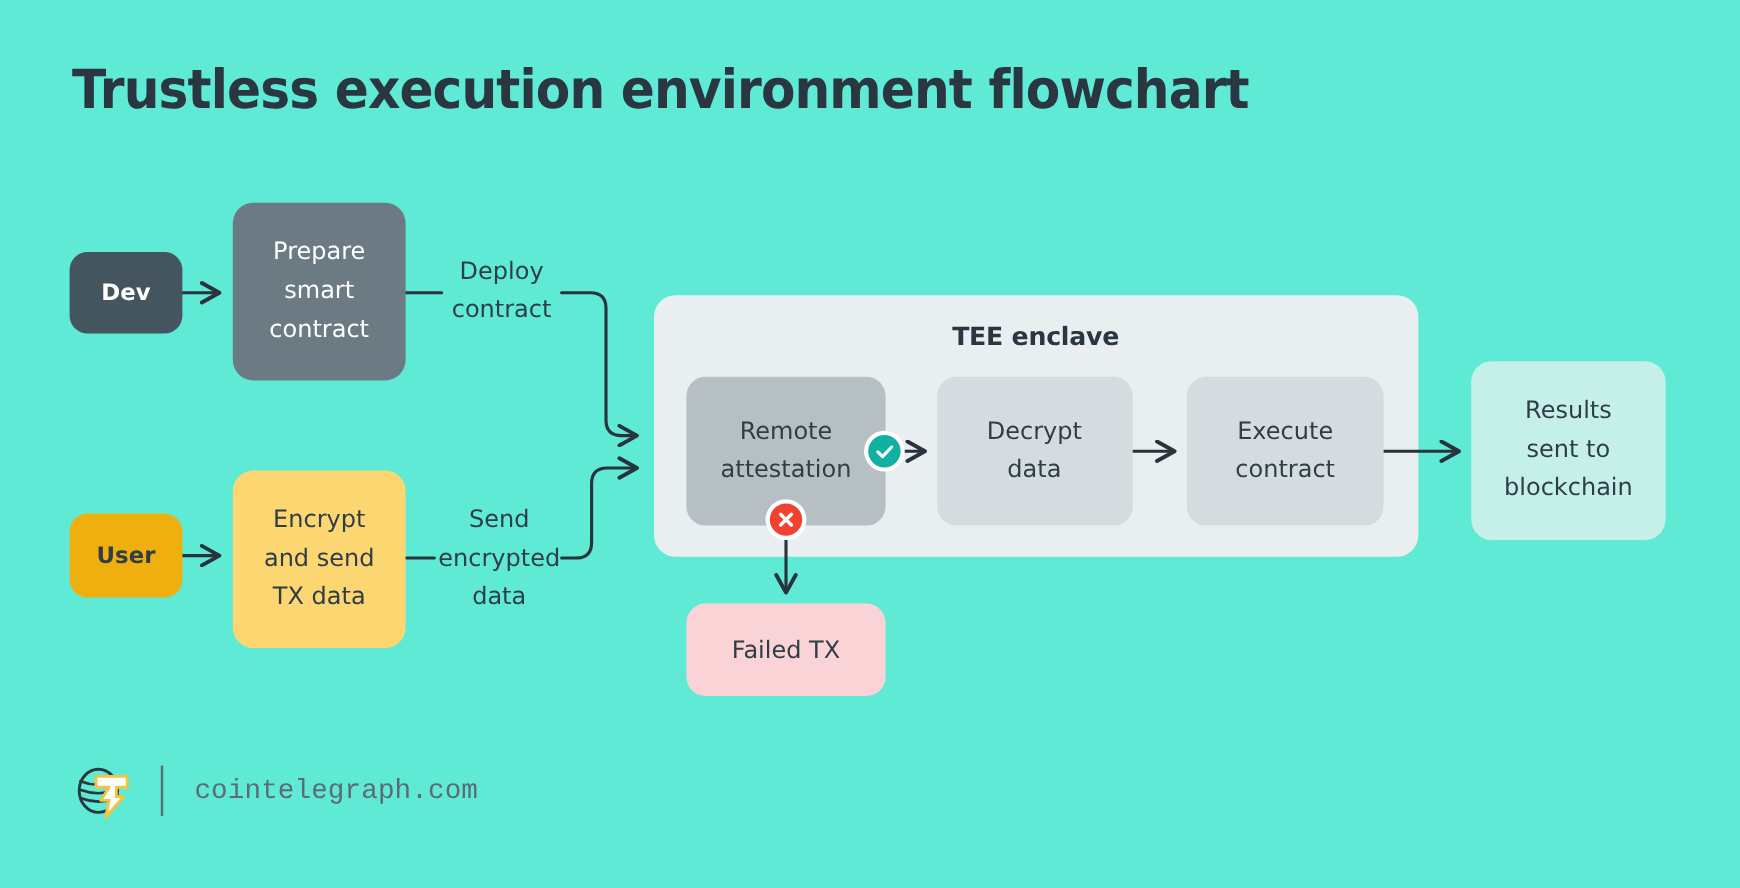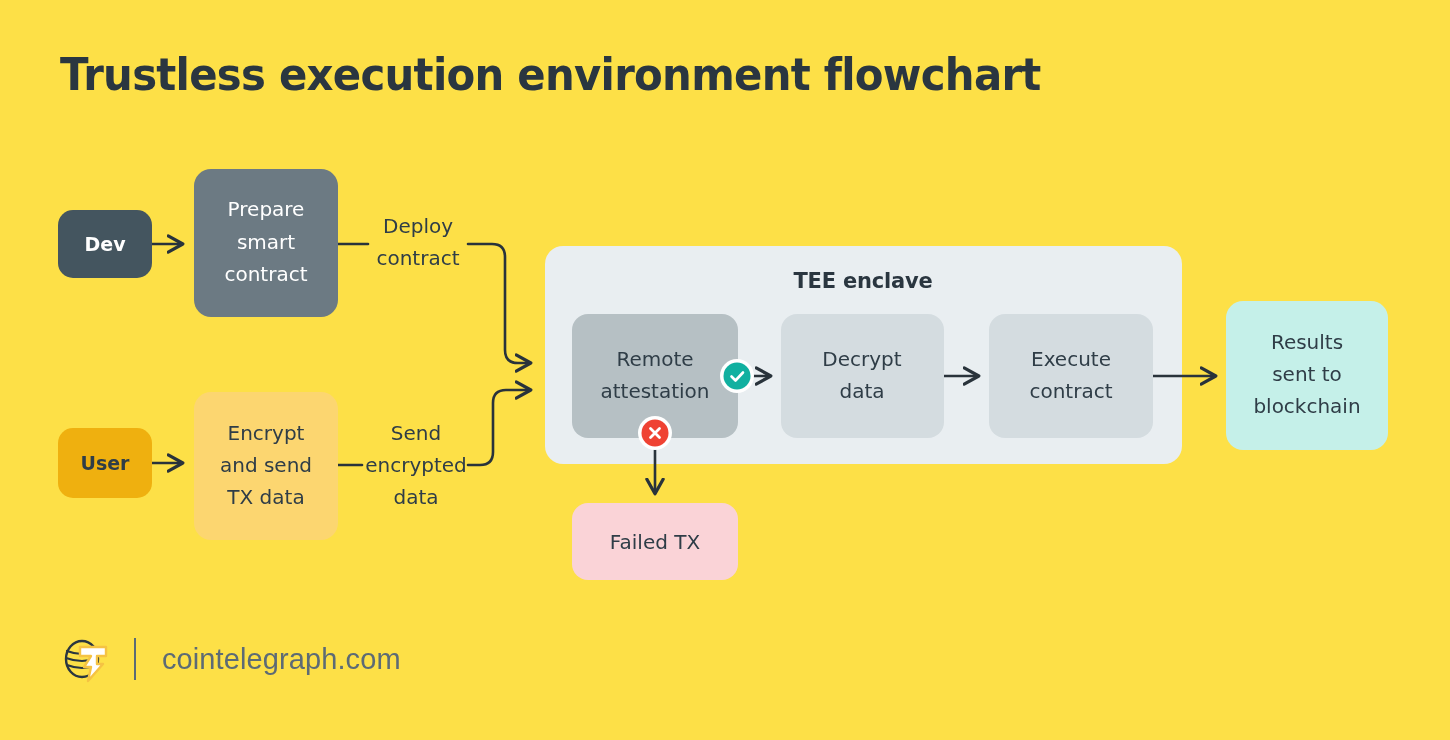--- a/index.html
+++ b/index.html
@@ -12,21 +12,21 @@
     height: 740px;
     font-family: "DejaVu Sans", "Liberation Sans", sans-serif;
     -webkit-font-smoothing: antialiased;
     overflow: hidden;
     position: relative;
   }
   #page {
     position: relative;
     width: 1450px;
     height: 740px;
-    background: #fde047;
+    background: #5eead4;
   }
   .title {
     position: absolute;
     left: 60px;
     top: 48px;
     font-family: "DejaVu Sans", "Liberation Sans", sans-serif;
     font-size: 45px;
     font-weight: 700;
     letter-spacing: -0.8px;
     color: #2a3640;
@@ -87,22 +87,22 @@
     height: 52px;
     display: block;
   }
   .footer .divider {
     width: 2px;
     height: 42px;
     background: #5b6b76;
     margin: 0 26px 0 22px;
   }
   .footer .site {
-    font-family: Liberation Sans, sans-serif;
-    font-size: 29px;
+    font-family: Liberation Mono, monospace;
+    font-size: 23px;
     color: #5d6b75;
     letter-spacing: 0.1px;
     white-space: nowrap;
   }
 </style>
 </head>
 <body>
 
 <div id="page">
 

